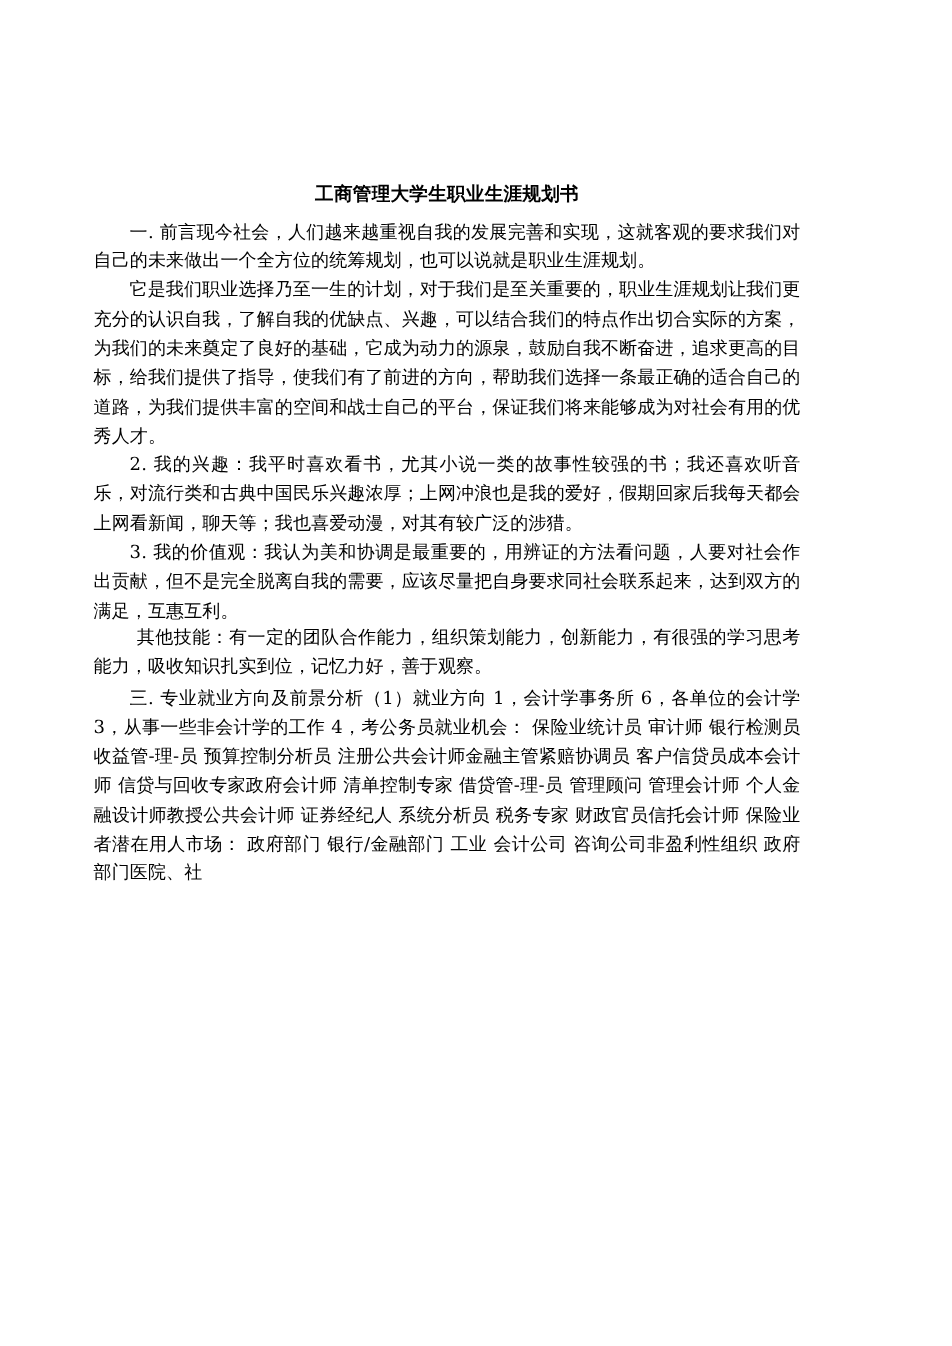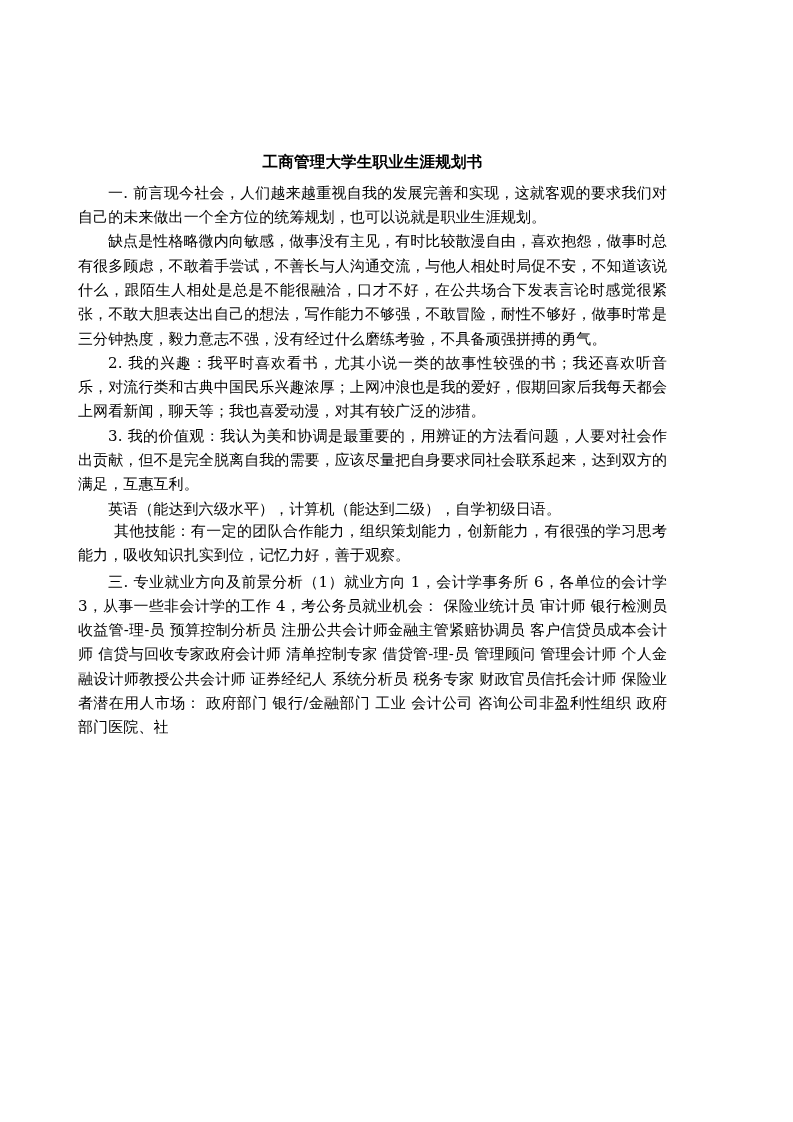--- a/index.html
+++ b/index.html
@@ -44,19 +44,18 @@
     font-family: Liberation Mono, monospace;
   }
 </style>
 </head>
 <body>
 
 <div class="page">
   <h1 class="doc-title">工商管理大学生职业生涯规划书</h1>
 
   <p class="para">一. 前言现今社会，人们越来越重视自我的发展完善和实现，这就客观的要求我们对自己的未来做出一个全方位的统筹规划，也可以说就是职业生涯规划。</p>
-  <p class="para">缺点是性格略微内向敏感，做事没有主见，有时比较散漫自由，喜欢抱怨，做事时总有很多顾虑，不敢着手尝试，不善长与人沟通交流，与他人相处时局促不安，不知道该说什么，跟陌生人相处是总是不能很融洽，口才不好，在公共场合下发表言论时感觉很紧张，不敢大胆表达出自己的想法，写作能力不够强，不敢冒险，耐性不够好，做事时常是三分钟热度，毅力意志不强，没有经过什么磨练考验，不具备顽强拼搏的勇气。</p>
+  <p class="para">它是我们职业选择乃至一生的计划，对于我们是至关重要的，职业生涯规划让我们更充分的认识自我，了解自我的优缺点、兴趣，可以结合我们的特点作出切合实际的方案，为我们的未来奠定了良好的基础，它成为动力的源泉，鼓励自我不断奋进，追求更高的目标，给我们提供了指导，使我们有了前进的方向，帮助我们选择一条最正确的适合自己的道路，为我们提供丰富的空间和战士自己的平台，保证我们将来能够成为对社会有用的优秀人才。</p>
   <p class="para">2. 我的兴趣：我平时喜欢看书，尤其小说一类的故事性较强的书；我还喜欢听音乐，对流行类和古典中国民乐兴趣浓厚；上网冲浪也是我的爱好，假期回家后我每天都会上网看新闻，聊天等；我也喜爱动漫，对其有较广泛的涉猎。</p>
   <p class="para">3. 我的价值观：我认为美和协调是最重要的，用辨证的方法看问题，人要对社会作出贡献，但不是完全脱离自我的需要，应该尽量把自身要求同社会联系起来，达到双方的满足，互惠互利。</p>
-  <p class="para">英语（能达到六级水平），计算机（能达到二级），自学初级日语。</p>
   <p class="para indent-small"> 其他技能：有一定的团队合作能力，组织策划能力，创新能力，有很强的学习思考能力，吸收知识扎实到位，记忆力好，善于观察。</p>
   <p class="para">三. 专业就业方向及前景分析（1）就业方向 1，会计学事务所 6，各单位的会计学 3，从事一些非会计学的工作 4，考公务员就业机会： 保险业统计员 审计师 银行检测员 收益管-理-员 预算控制分析员 注册公共会计师金融主管紧赔协调员 客户信贷员成本会计师 信贷与回收专家政府会计师 清单控制专家 借贷管-理-员 管理顾问 管理会计师 个人金融设计师教授公共会计师 证券经纪人 系统分析员 税务专家 财政官员信托会计师 保险业者潜在用人市场： 政府部门 银行/金融部门 工业 会计公司 咨询公司非盈利性组织 政府部门医院、社</p>
 </div>
 
 </body></html>

